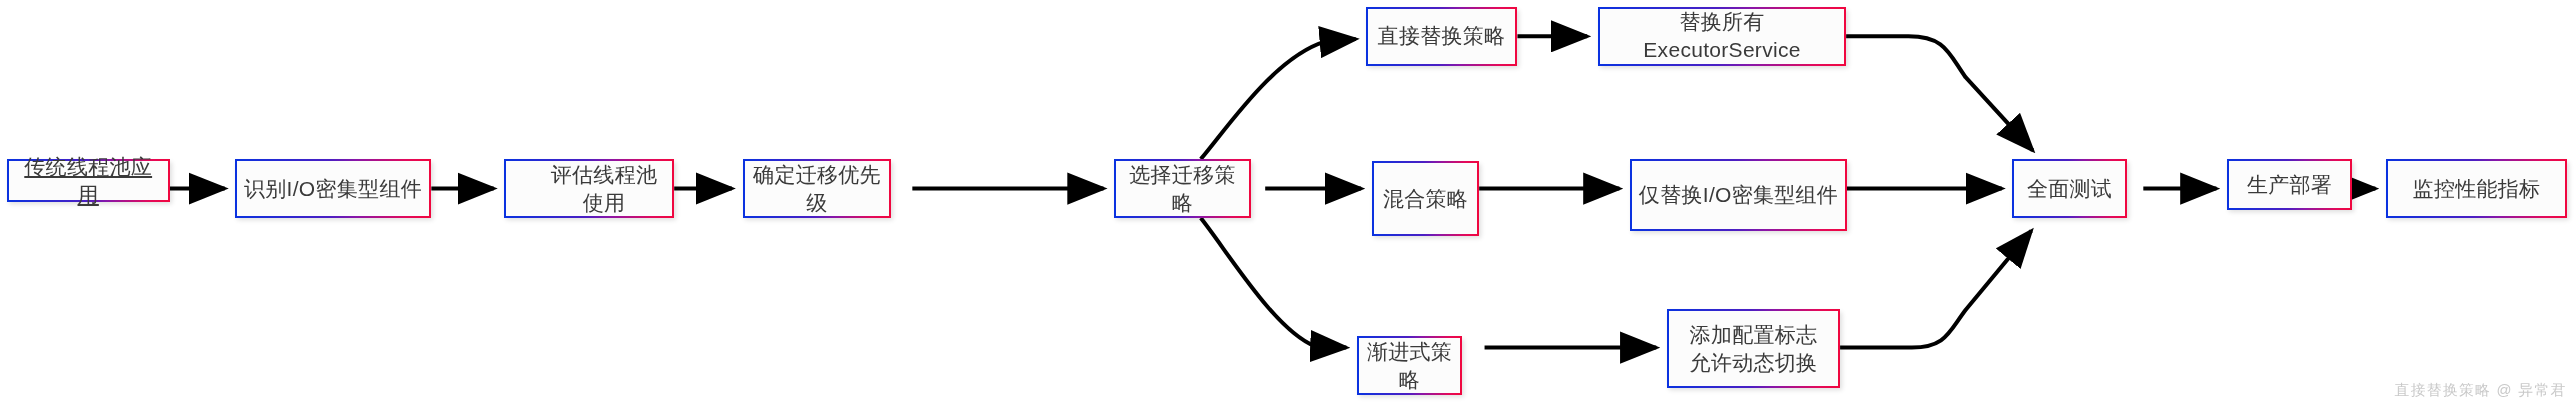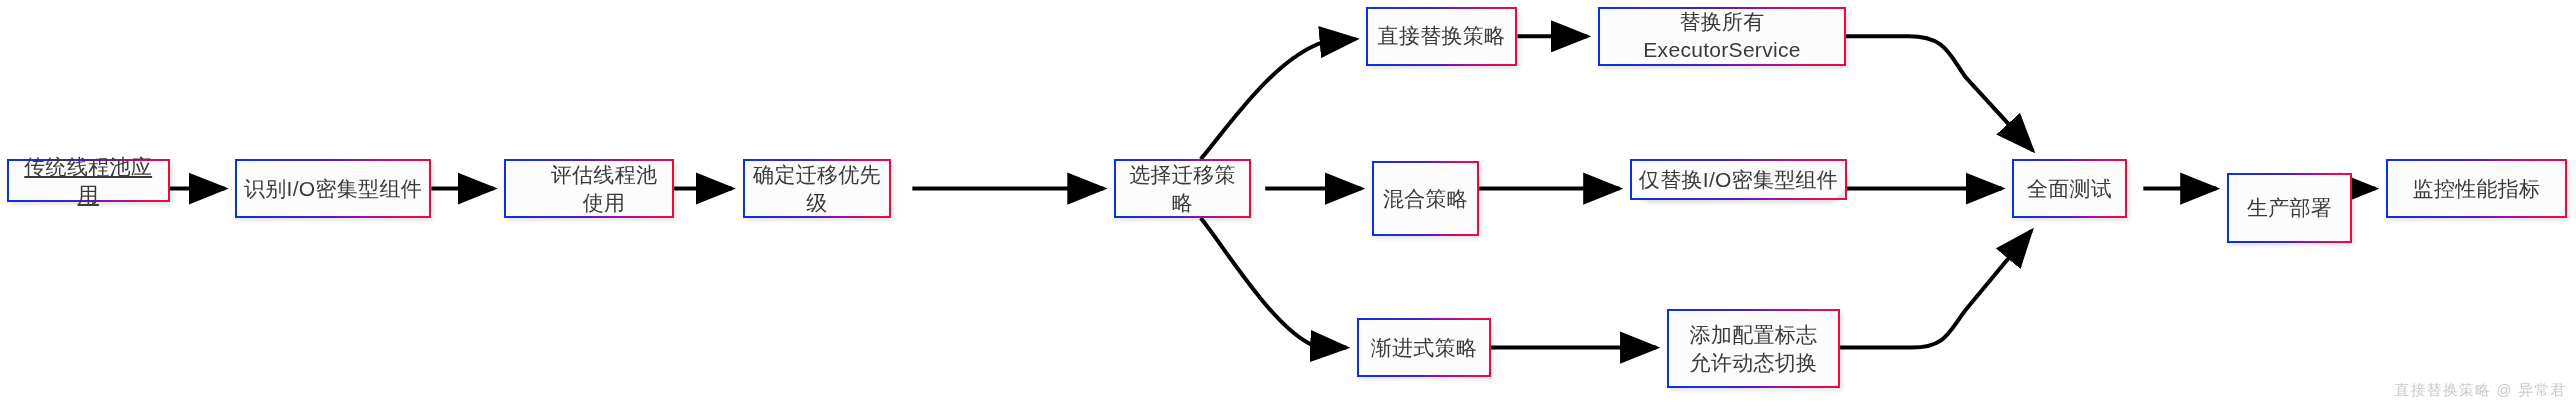--- a/index.html
+++ b/index.html
@@ -126,38 +126,38 @@
   </div>
 
   <div class="node-box" style="left:1598px;top:6.7px;width:248px;height:59px;">
     <span class="node-label">替换所有ExecutorService</span>
   </div>
 
   <div class="node-box" style="left:1372px;top:161px;width:107px;height:75px;justify-content:center;">
     <span class="node-label">混合策略</span>
   </div>
 
-  <div class="node-box" style="left:1630px;top:159px;width:217px;height:41px;border-radius:21px;">
+  <div class="node-box" style="left:1630px;top:159px;width:217px;height:72px;">
     <span class="node-label">仅替换I/O密集型组件</span>
   </div>
 
-  <div class="node-box" style="left:1357px;top:318px;width:134px;height:59px;text-align:center;">
+  <div class="node-box" style="left:1357px;top:336px;width:105px;height:59px;text-align:center;">
     <span class="node-label">渐进式策略</span>
   </div>
 
   <div class="node-box" style="left:1667px;top:309px;width:173px;height:79px;text-align:right;">
     <span class="node-label">添加配置标志
 允许动态切换</span>
   </div>
 
   <div class="node-box" style="left:2012px;top:159px;width:115px;height:59px;">
     <span class="node-label">全面测试</span>
   </div>
 
-  <div class="node-box" style="left:2227px;top:173px;width:125px;height:70px;">
+  <div class="node-box" style="left:2227px;top:159px;width:125px;height:51px;">
     <span class="node-label">生产部署</span>
   </div>
 
   <div class="node-box" style="left:2386px;top:159px;width:181px;height:59px;">
     <span class="node-label">监控性能指标</span>
   </div>
 
   <div class="watermark">直接替换策略 @ 异常君</div>
 
 </div>

